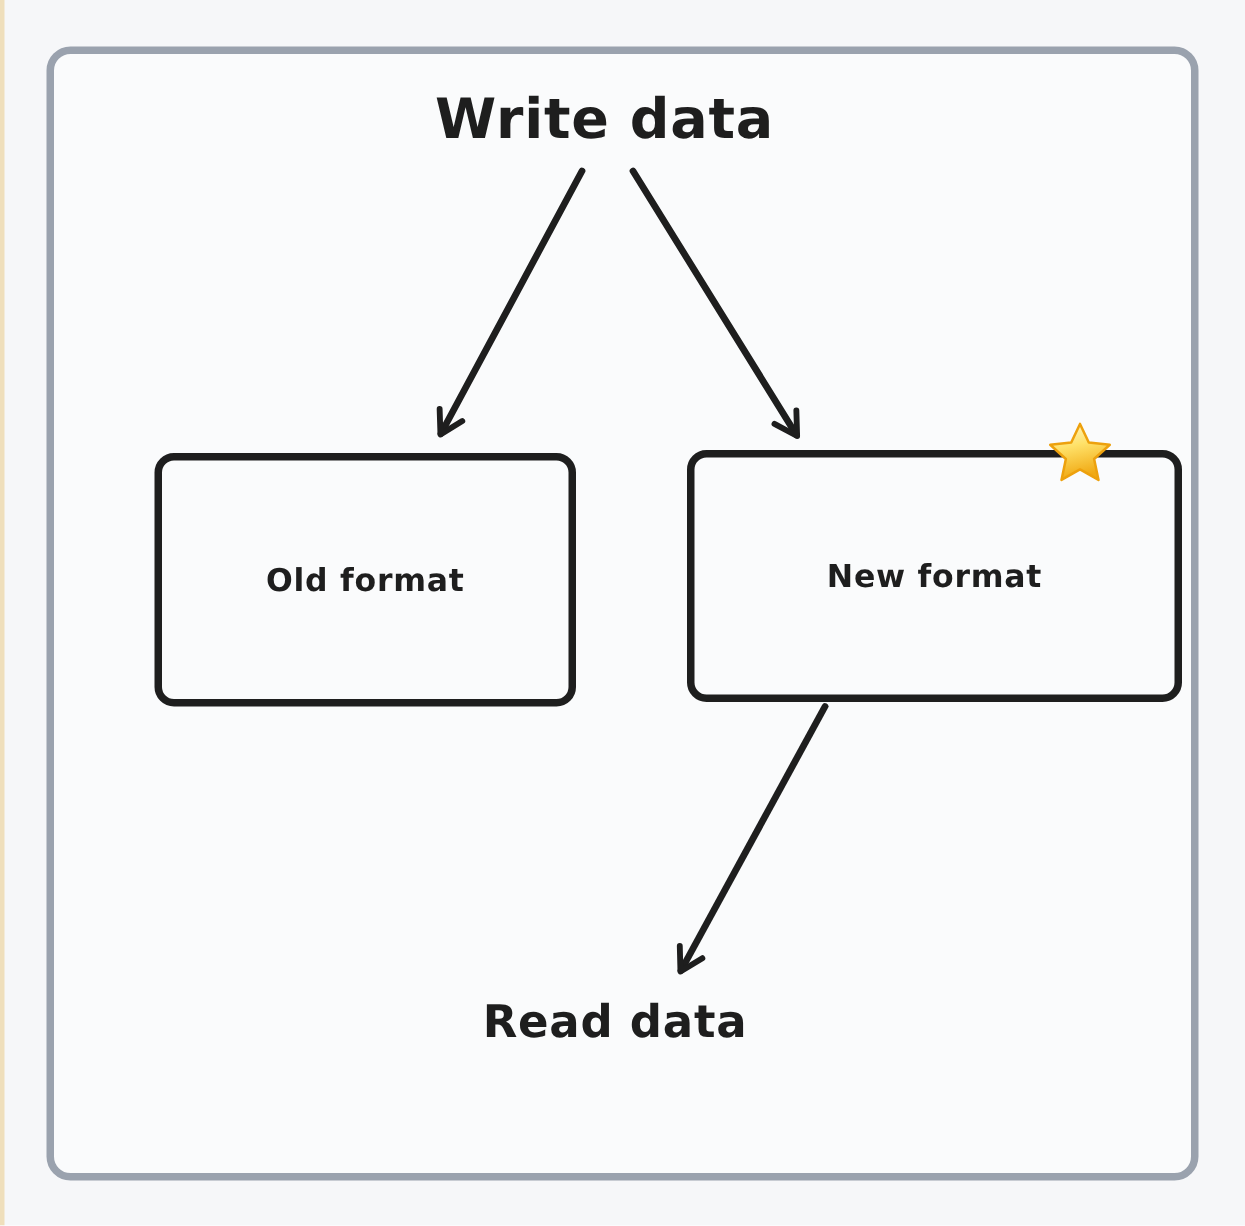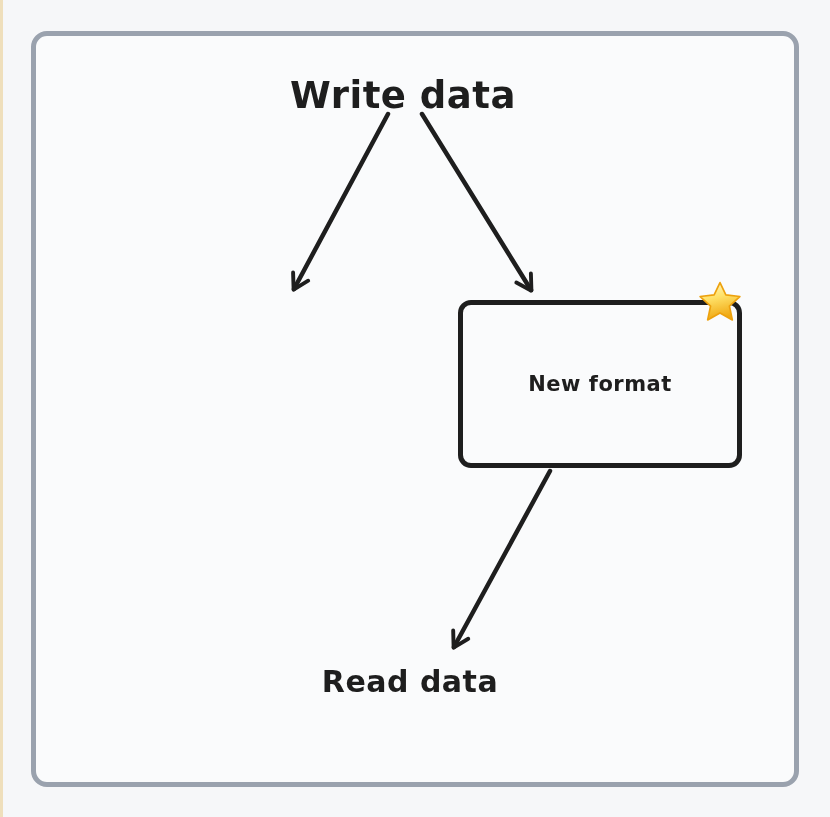--- a/index.html
+++ b/index.html
@@ -32,37 +32,36 @@
     position: absolute;
     color: #1e1e1e;
     font-weight: 700;
     white-space: nowrap;
     transform: translateX(-50%);
     letter-spacing: 0.5px;
   }
   .label-top {
     left: 403px; top: 58px;
     font-size: 37px;
-    margin-top: 16px;
   }
   .label-bottom {
     left: 410px; top: 664px;
     font-size: 30px;
   }
   .node {
     position: absolute;
     border: 5px solid #1e1e1e;
     border-radius: 13px;
     background: transparent;
     display: flex;
     align-items: center;
     justify-content: center;
   }
   .node-old { left: 103px; top: 302px; width: 281px; height: 169px; }
-  .node-new { left: 458px; top: 300px; width: 284px; height: 168px; }
+  .node-new { left: 458px; top: 300px; width: 330px; height: 168px; }
   .node-label {
     color: #1e1e1e;
     font-size: 21px;
     font-weight: 700;
     letter-spacing: 0.5px;
     white-space: nowrap;
   }
   .star-badge {
     position: absolute;
     left: 697px; top: 280px;
@@ -81,20 +80,23 @@
 <body>
 
 <div class="stage" data-name="drawing-canvas">
 
   <div class="left-strip" data-name="left-edge-strip"></div>
 
   <div class="canvas-frame" data-name="canvas-frame"></div>
 
   <div class="diagram-label label-top" data-name="write-data-label">Write data</div>
 
+  <div class="node node-old" data-name="node-old-format">
+    <span class="node-label" data-name="node-old-format-label">Old format</span>
+  </div>
 
   <div class="node node-new" data-name="node-new-format">
     <span class="node-label" data-name="node-new-format-label">New format</span>
   </div>
 
   <div class="star-badge" data-name="star-icon">
     <svg width="46" height="46" viewBox="0 0 44 44" aria-hidden="true">
       <defs>
         <linearGradient id="starGrad" x1="0" y1="0" x2="0.25" y2="1">
           <stop offset="0" stop-color="#fff7cf"></stop>

